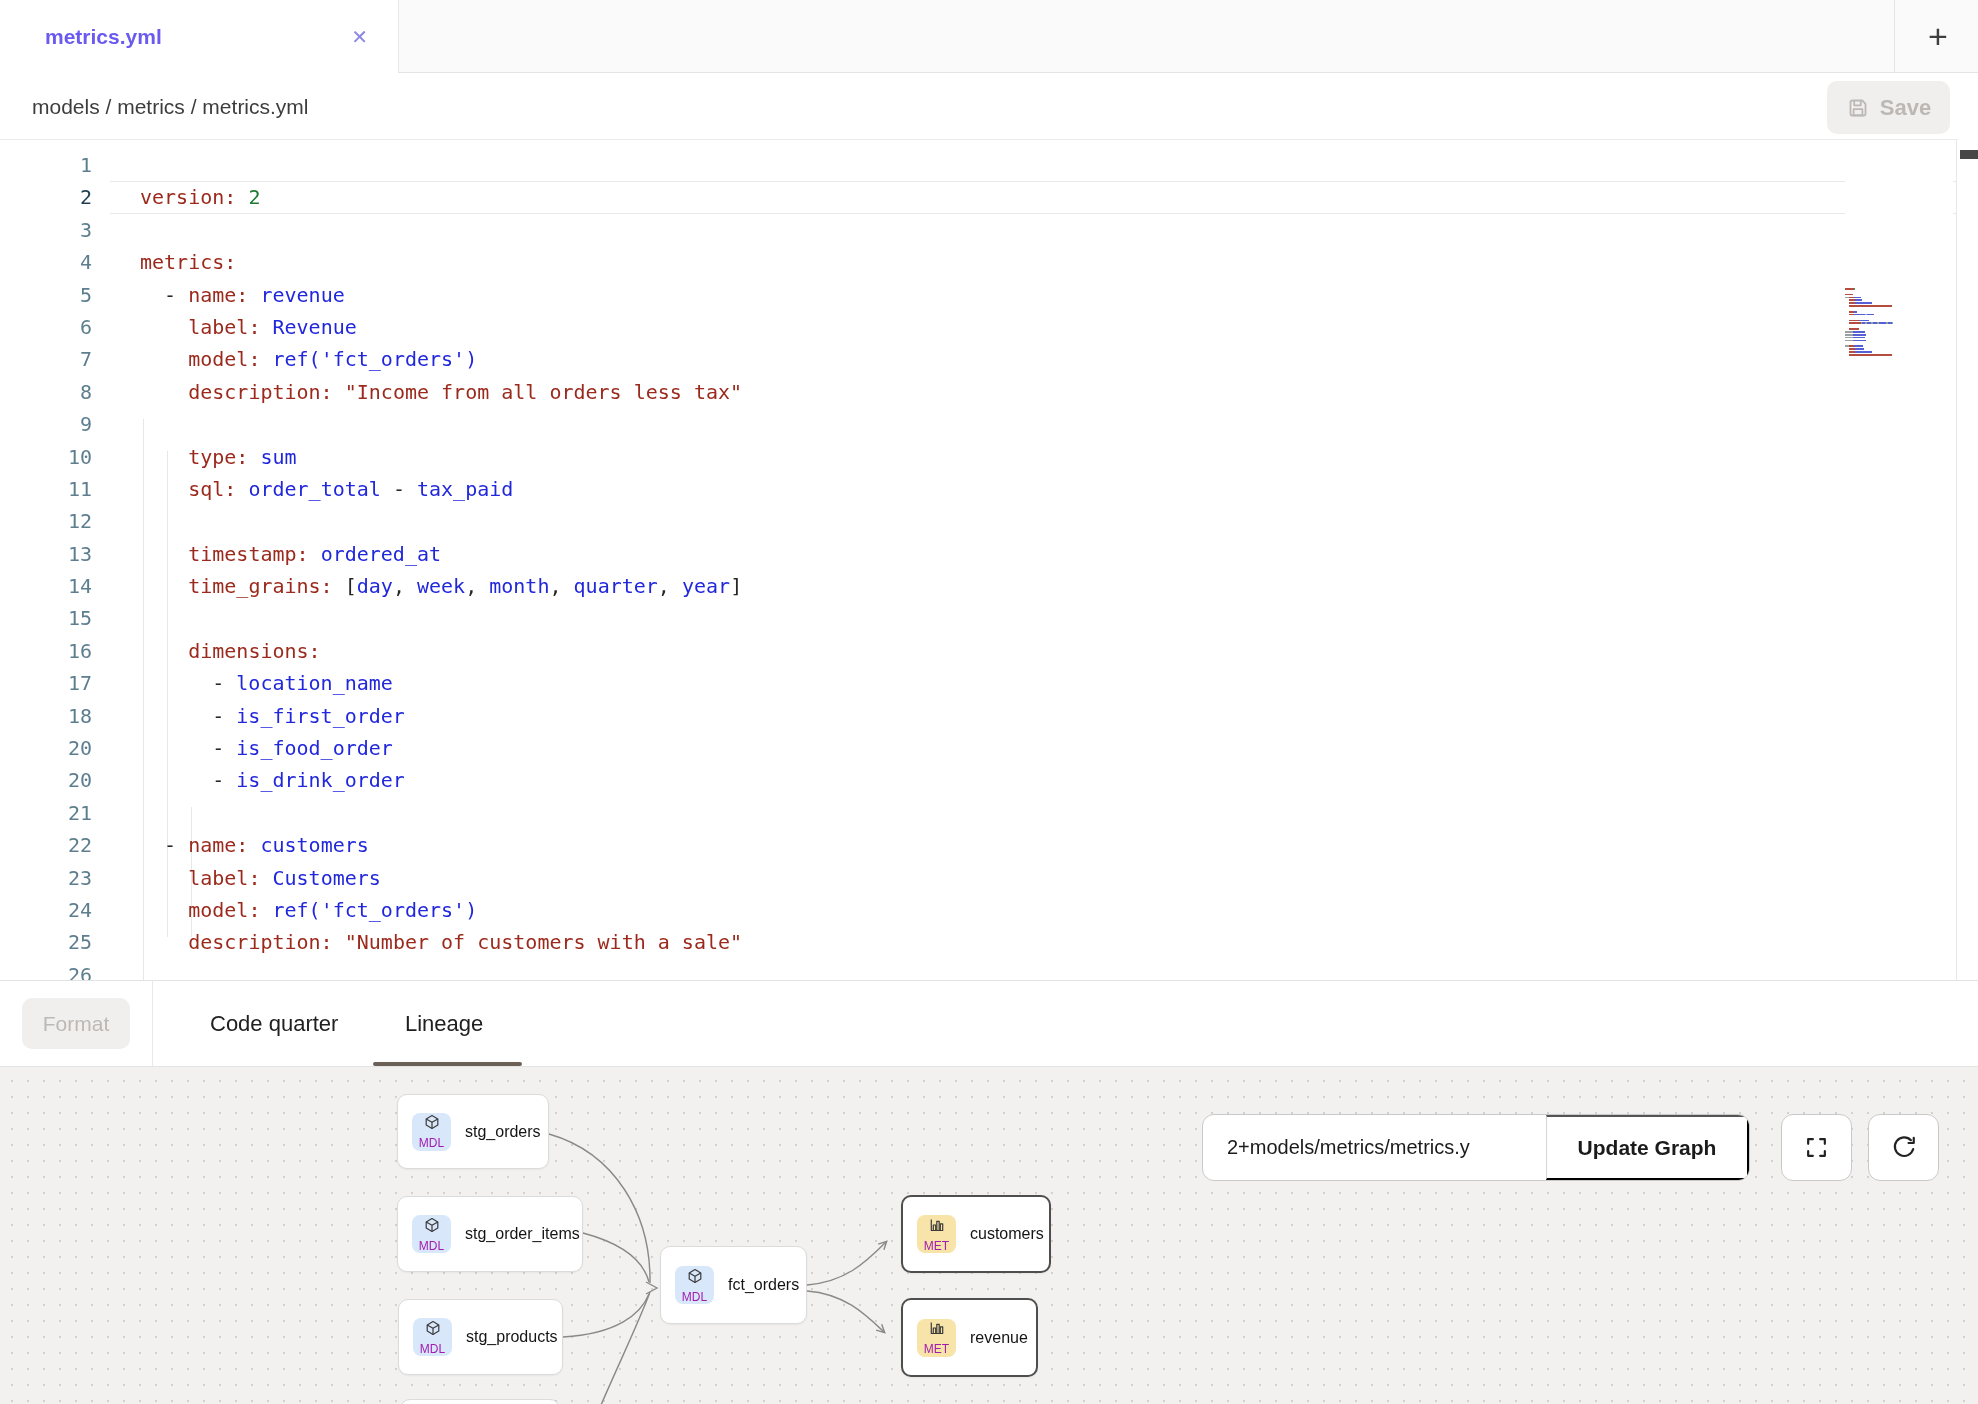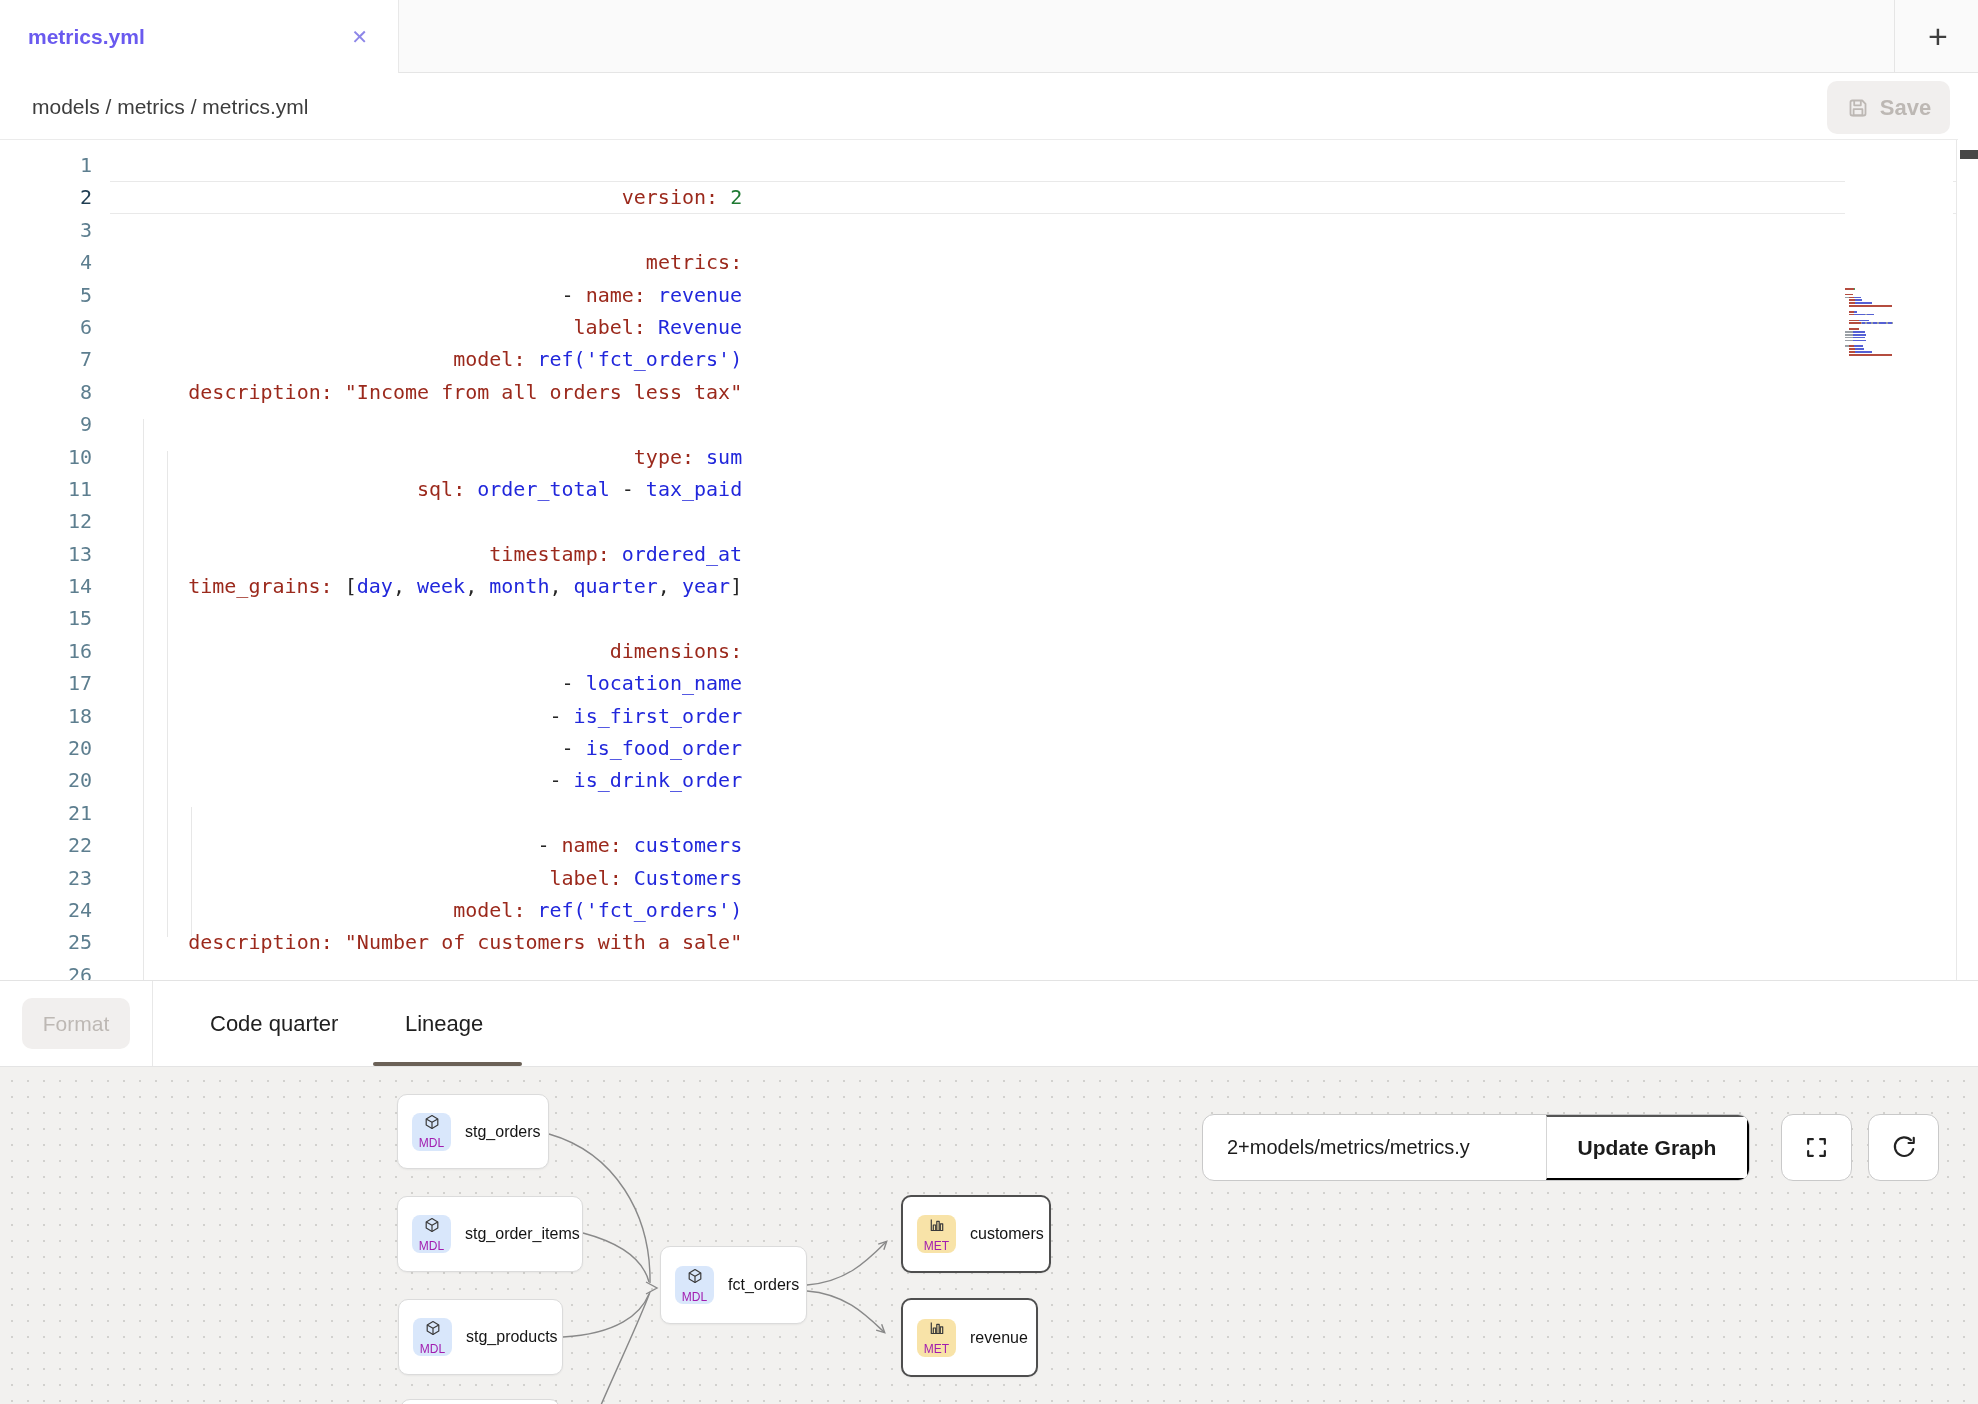--- a/index.html
+++ b/index.html
@@ -1,39 +1,39 @@
 <!DOCTYPE html>
 <html><head>
 <meta charset="utf-8">
 <style>
   * { margin:0; padding:0; box-sizing:border-box; }
   html,body { width:1978px; height:1404px; background:#fff; font-family:"Liberation Sans", sans-serif; overflow:hidden; }
   #app { position:relative; width:1978px; height:1404px; background:#fff; }
 
   
   .tabbar { position:absolute; left:0; top:0; width:1978px; height:73px; background:#FAFAFA; border-bottom:1px solid #E5E5E5; }
-  .tab-active { position:absolute; left:0; top:0; width:399px; height:73px; background:#fff; border-right:1px solid #E8E8E8; display:flex; align-items:center; justify-content:space-between; padding:0 26px 0 28px; cursor:pointer;gap:34px; }
+  .tab-active { position:absolute; left:0; top:0; width:399px; height:73px; background:#fff; border-right:1px solid #E8E8E8; display:flex; align-items:center; justify-content:space-between; padding:0 26px 0 45px; cursor:pointer;gap:34px; }
   .tab-title { color:#6A5AEF; font-size:21px; font-weight:600; }
   .tab-close { color:#8D86E8; font-size:20px; line-height:1; padding:4px; cursor:pointer; }
   .tab-divider { position:absolute; left:1894px; top:0; width:1px; height:73px; background:#E5E5E5; }
   .new-tab { position:absolute; left:1908px; top:0; width:60px; height:73px; display:flex; align-items:center; justify-content:center; font-size:34px; font-weight:300; color:#3F3F3F; cursor:pointer; }
 
   
   .crumbrow { position:absolute; left:0; top:73px; width:1958px; height:67px; background:#fff; border-bottom:1px solid #EBEBEB; }
   .crumb { position:absolute; left:32px; top:0; height:67px; display:flex; align-items:center; font-size:21px; color:#3D3D3D; }
   .save-btn { position:absolute; left:1827px; top:8px; width:123px; height:53px; background:#F1EFEE; border:none; border-radius:10px; display:flex; align-items:center; justify-content:center; gap:10px; color:#BDB8B4; font-size:22px; font-weight:600; font-family:"Liberation Sans",sans-serif; cursor:default; }
 
   
   .editor { position:absolute; left:0; top:140px; width:1978px; height:841px; background:#fff; border-bottom:1px solid #E3E3E3; overflow:hidden; }
   .ed-right-border { position:absolute; left:1956px; top:0; width:1px; height:841px; background:#E8E8E8; }
   .gutter { position:absolute; left:0; top:9px; width:92px; text-align:right; font-family:"DejaVu Sans Mono", monospace; font-size:20px; color:#5D7E8F; }
   .gutter div { height:32.4px; line-height:32.4px; }
   .gutter div.active { color:#1F3D52; }
   .code { position:absolute; left:140px; top:9px; font-family:"DejaVu Sans Mono", monospace; font-size:20px; white-space:pre; }
-  .code div { height:32.4px; line-height:32.4px;text-align:right; }
+  .code div { height:32.4px; line-height:32.4px; }
   .tk-k { color:#9B291C; } .tk-s { color:#9B291C; } .tk-v { color:#2127DB; } .tk-n { color:#1F7A33; } .tk-p { color:#262626; }
   .curline { position:absolute; left:110px; top:41.4px; width:1846px; height:32.4px; border-top:1px solid #E9E9E9; border-bottom:1px solid #E9E9E9; pointer-events:none; }
   .iguide { position:absolute; width:1px; background:#E7E7E7; }
   .minimap { position:absolute; left:1845px; top:5px; width:108px; height:830px; background:#fff; cursor:pointer; }
   .mm-line { height:1.7px; margin-bottom:1.2px; white-space:nowrap; font-size:0; }
   .mm-seg { display:inline-block; height:1.7px; vertical-align:top; }
   .scrollthumb { position:absolute; left:1960px; top:10px; width:18px; height:9px; background:#474747; cursor:pointer; }
 
   
   .panelhead { position:absolute; left:0; top:981px; width:1790px; height:85px; background:#fff; }

